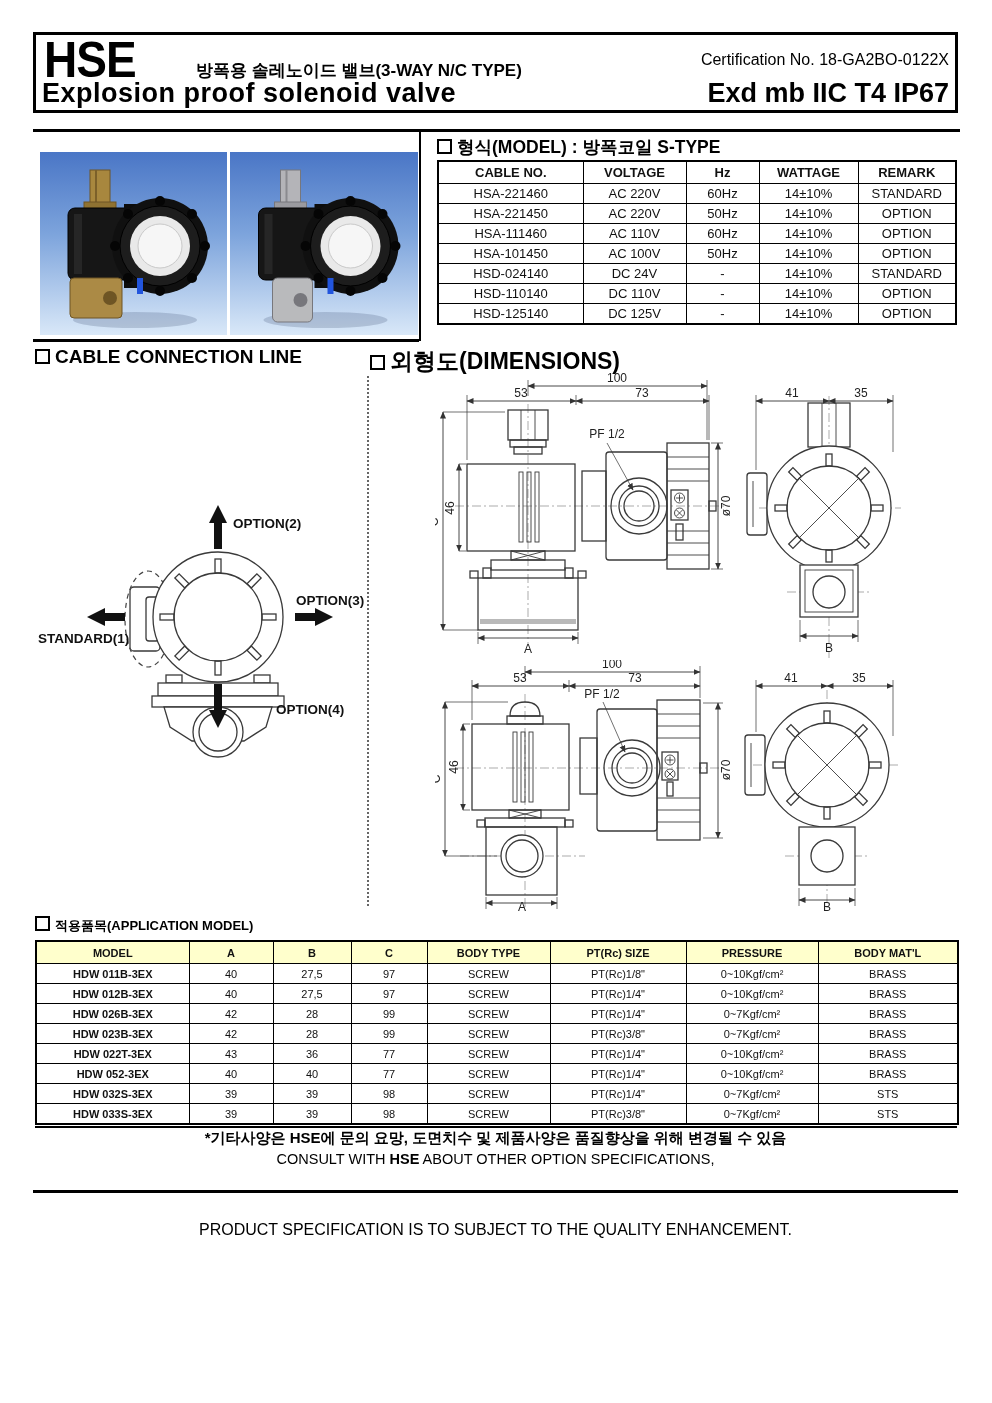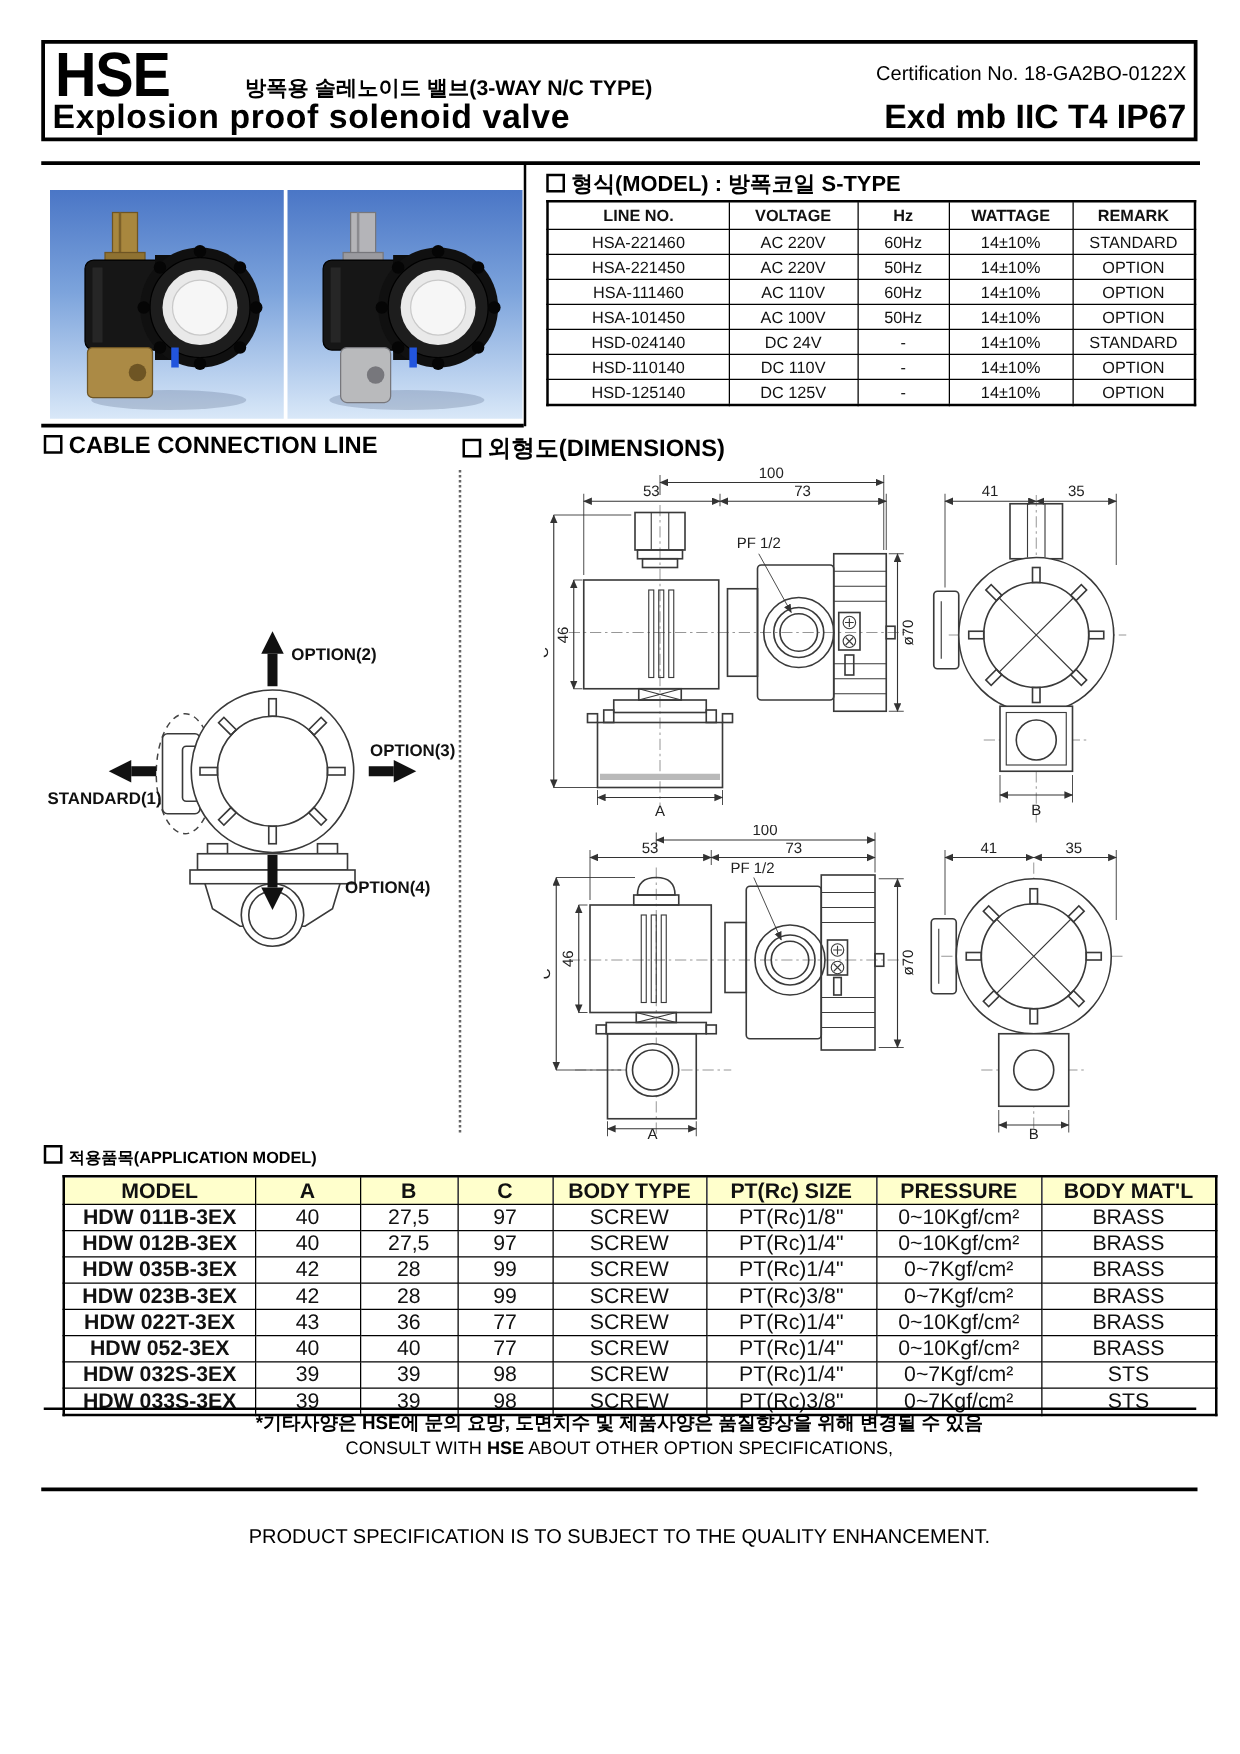--- a/index.html
+++ b/index.html
@@ -31,21 +31,21 @@
   .v-div{position:absolute;left:419px;top:132px;width:2px;height:209px;background:#000;}
   .dash-div{position:absolute;left:367px;top:376px;width:0;height:530px;border-left:2px dotted #666;}
 
   
   table{border-collapse:collapse;table-layout:fixed;}
   .model-table{position:absolute;left:437px;top:160px;width:518px;border:2px solid #000;font-size:13px;}
   .model-table th,.model-table td{border:1px solid #000;text-align:center;height:19px;padding:0;
      font-weight:400;color:#111;overflow:hidden;white-space:nowrap;}
   .model-table th{font-weight:700;height:21px;}
 
-  .app-table{position:absolute;left:50px;top:940px;width:922px;border:2px solid #000;font-size:17px;padding-left:22px;}
+  .app-table{position:absolute;left:35px;top:940px;width:922px;border:2px solid #000;font-size:11px;padding-left:22px;}
   .app-table th,.app-table td{border:1px solid #000;text-align:center;height:19px;padding:0;
      color:#111;overflow:hidden;white-space:nowrap;}
   .app-table th{font-weight:700;height:21px;background:#ffffcc;}
   .app-table td:first-child{font-weight:700;}
 
   .second-line{position:absolute;left:35px;top:1126px;width:922px;height:2px;background:#000;}
 
   
   .note{position:absolute;left:33px;width:925px;text-align:center;white-space:nowrap;}
   .note b{font-weight:800;}
@@ -152,21 +152,21 @@
   <table class="model-table">
     <colgroup>
         <col style="width:145px">
         <col style="width:103px">
         <col style="width:73px">
         <col style="width:99px">
         <col style="width:98px">
       </colgroup>
     <thead>
         <tr>
-          <th>LINE NO.</th>
+          <th>CABLE NO.</th>
           <th>VOLTAGE</th>
           <th>Hz</th>
           <th>WATTAGE</th>
           <th>REMARK</th>
         </tr>
       </thead>
     <tbody>
         <tr>
           <td>HSA-221460</td>
           <td>AC 220V</td>
@@ -217,21 +217,21 @@
           <td>OPTION</td>
         </tr>
       </tbody>
   </table>
 
   <div class="hr" style="left:33px;top:339px;width:386px;"></div>
 
   <div class="sec-title" style="left:35px;top:346px;font-size:19px;">
     <span class="bullet"></span><span>CABLE CONNECTION LINE</span>
   </div>
-  <div class="sec-title" style="left:370px;top:346px;font-size:19px;">
+  <div class="sec-title" style="left:370px;top:346px;font-size:23px;">
     <span class="bullet"></span><span>외형도(DIMENSIONS)</span>
   </div>
 
   <div class="dash-div"></div>
 
   <svg class="abs" style="left:30px;top:495px;" viewBox="0 0 335 272" width="335" height="272">
     <ellipse class="dash" cx="118" cy="124" rx="23" ry="48"></ellipse>
     <g>
       <rect class="lnf" x="100" y="92" width="30" height="64" rx="4"></rect>
       <rect class="ln" x="116" y="102" width="13" height="44" rx="3"></rect>
@@ -492,21 +492,21 @@
           <td>HDW 012B-3EX</td>
           <td>40</td>
           <td>27,5</td>
           <td>97</td>
           <td>SCREW</td>
           <td>PT(Rc)1/4"</td>
           <td>0~10Kgf/cm²</td>
           <td>BRASS</td>
         </tr>
         <tr>
-          <td>HDW 035B-3EX</td>
+          <td>HDW 026B-3EX</td>
           <td>42</td>
           <td>28</td>
           <td>99</td>
           <td>SCREW</td>
           <td>PT(Rc)1/4"</td>
           <td>0~7Kgf/cm²</td>
           <td>BRASS</td>
         </tr>
         <tr>
           <td>HDW 023B-3EX</td>

